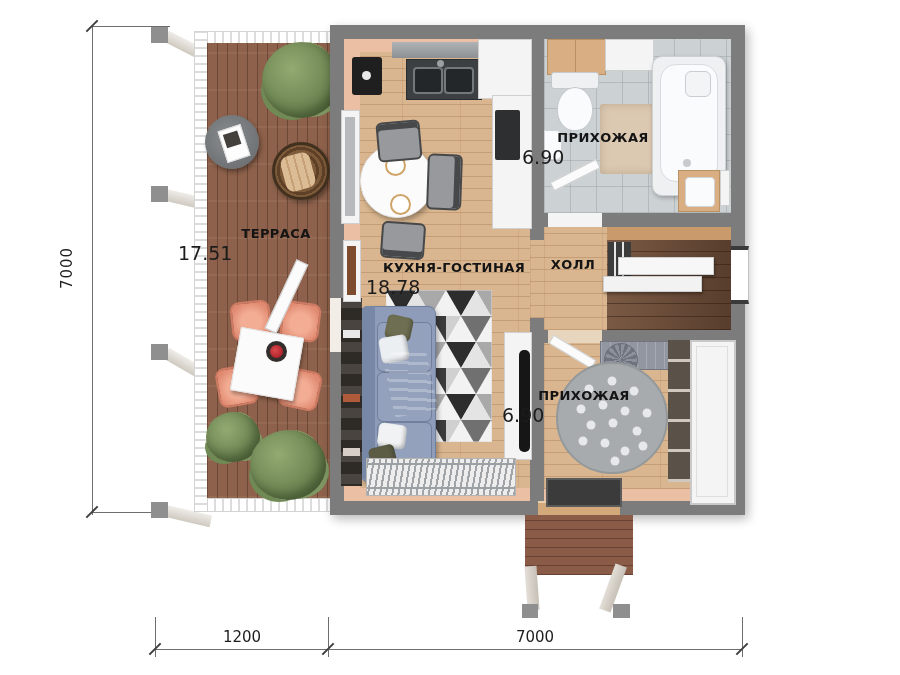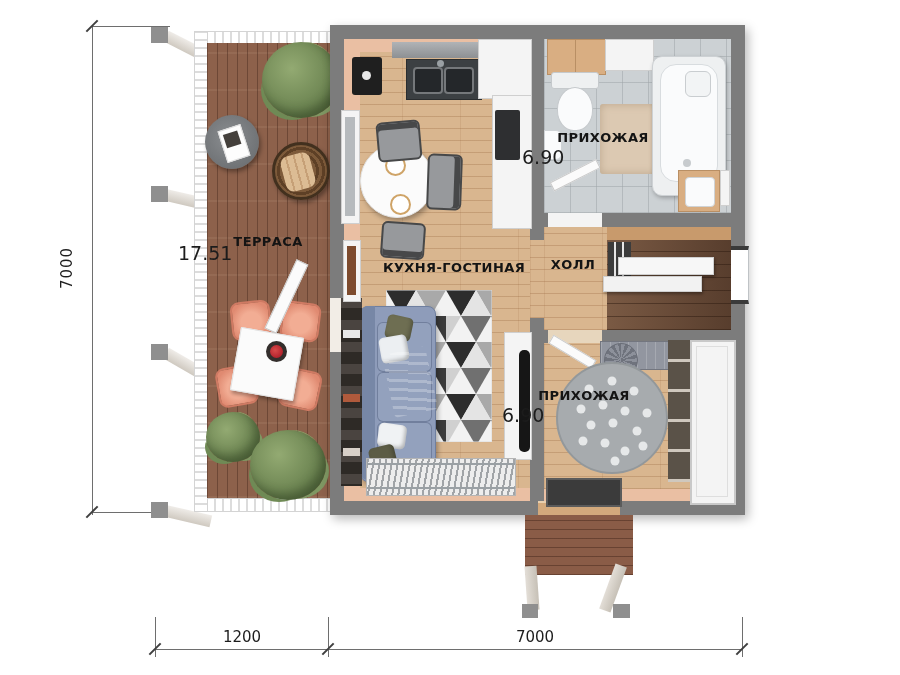--- a/index.html
+++ b/index.html
@@ -113,21 +113,21 @@
     <div class="abs tchair" style="left:281px;top:302px;width:35px;height:35px;transform:rotate(7deg);"></div>
     <div class="abs tchair" style="left:217px;top:366px;width:36px;height:36px;transform:rotate(-10deg);"></div>
     <div class="abs tchair" style="left:280px;top:369px;width:36px;height:36px;transform:rotate(12deg);"></div>
     <div class="abs" style="left:235px;top:332px;width:62px;height:62px;background:#fbfbfb;border:1px solid #e1e1e1;transform:rotate(10deg);box-shadow:2px 3px 4px rgba(0,0,0,.3);"></div>
     <div class="abs" style="left:266px;top:341px;width:21px;height:21px;border-radius:50%;background:#332e2c;"></div>
     <div class="abs" style="left:270px;top:345px;width:13px;height:13px;border-radius:50%;background:radial-gradient(circle at 40% 40%,#d84a4a,#a31220);"></div>
 
     <div class="abs plant" style="left:206px;top:412px;width:54px;height:50px;"></div>
     <div class="abs plant" style="left:250px;top:430px;width:76px;height:70px;"></div>
 
-    <div class="abs room-label" style="left:188px;top:226px;margin-top:8px;">ТЕРРАСА</div>
+    <div class="abs room-label" style="left:196px;top:226px;">ТЕРРАСА</div>
     <div class="abs room-area" style="left:178px;top:242px;">17.51</div>
   </div>
 
   <div class="grp">
     <div class="abs wall" style="left:330px;top:25px;width:415px;height:490px;box-shadow:3px 4px 10px rgba(0,0,0,.28);"></div>
 
     <div class="abs wood-light" style="left:344px;top:39px;width:186px;height:462px;"></div>
     <div class="abs lining" style="left:344px;top:39px;width:16px;height:462px;"></div>
     <div class="abs lining" style="left:360px;top:39px;width:170px;height:13px;"></div>
     <div class="abs lining" style="left:360px;top:488px;width:170px;height:13px;"></div>
@@ -218,20 +218,21 @@
     </div>
 
     <div class="abs white-box" style="left:341px;top:110px;width:17px;height:112px;">
       <div class="abs" style="left:3px;top:6px;width:10px;height:99px;background:#b6babd;"></div>
     </div>
     <div class="abs white-box" style="left:343px;top:240px;width:16px;height:60px;">
       <div class="abs" style="left:3px;top:5px;width:9px;height:49px;background:#7d4b2e;"></div>
     </div>
 
     <div class="abs room-label" style="left:374px;top:260px;">КУХНЯ-ГОСТИНАЯ</div>
+    <div class="abs room-area" style="left:366px;top:276px;">18.78</div>
   </div>
 
   <div class="grp">
     <div class="abs" style="left:547px;top:39px;width:57px;height:34px;background:#d9ae82;border:1px solid #b98f64;
                 background-image:linear-gradient(90deg, transparent 27px, #b98f64 27px 28px, transparent 28px);"></div>
     <div class="abs white-box" style="left:605px;top:39px;width:47px;height:30px;"></div>
     <div class="abs" style="left:551px;top:72px;width:46px;height:15px;background:#eef0f1;border:1px solid #c5c9cc;border-radius:3px;"></div>
     <div class="abs" style="left:557px;top:87px;width:34px;height:42px;background:#fafbfc;border:1px solid #c5c9cc;border-radius:50% 50% 46% 46%;"></div>
     <div class="abs" style="left:544px;top:130px;width:16px;height:28px;background:#fafbfc;border:1px solid #cfd3d6;border-radius:0 6px 6px 0;"></div>
     <div class="abs" style="left:600px;top:104px;width:58px;height:70px;background:#dcc9b2;border-radius:3px;box-shadow:inset 0 0 8px rgba(140,115,85,.4);"></div>

